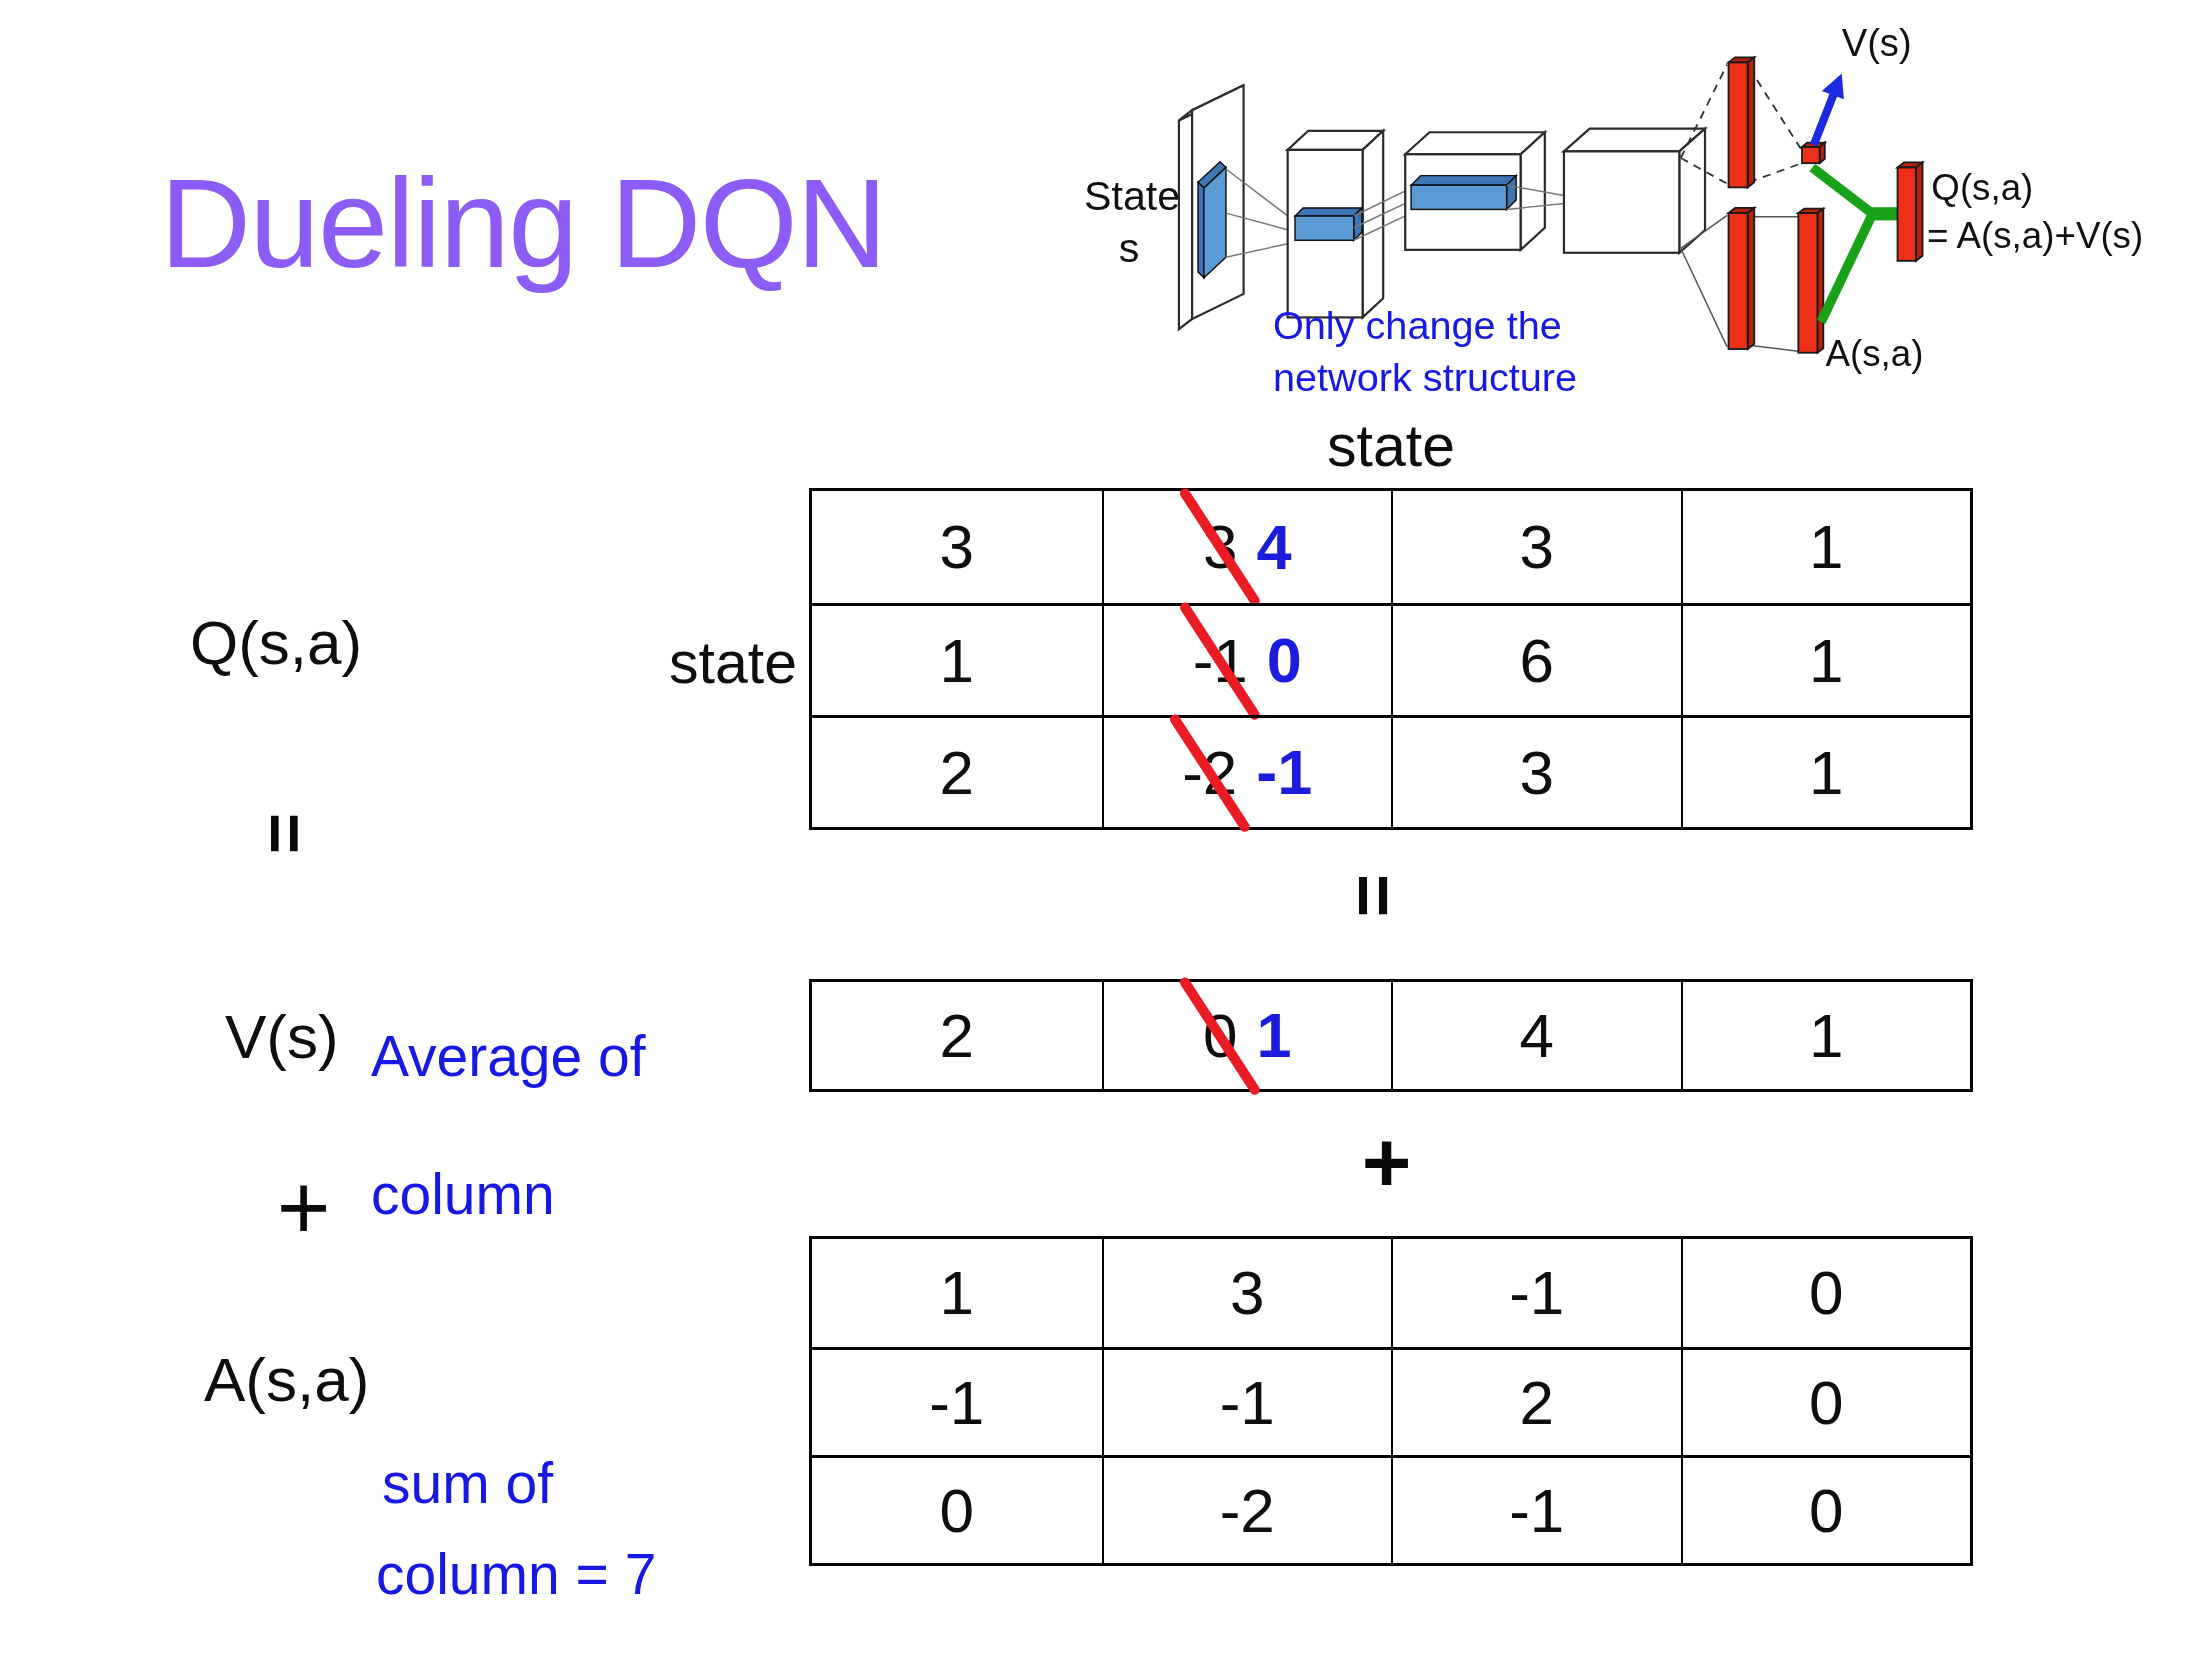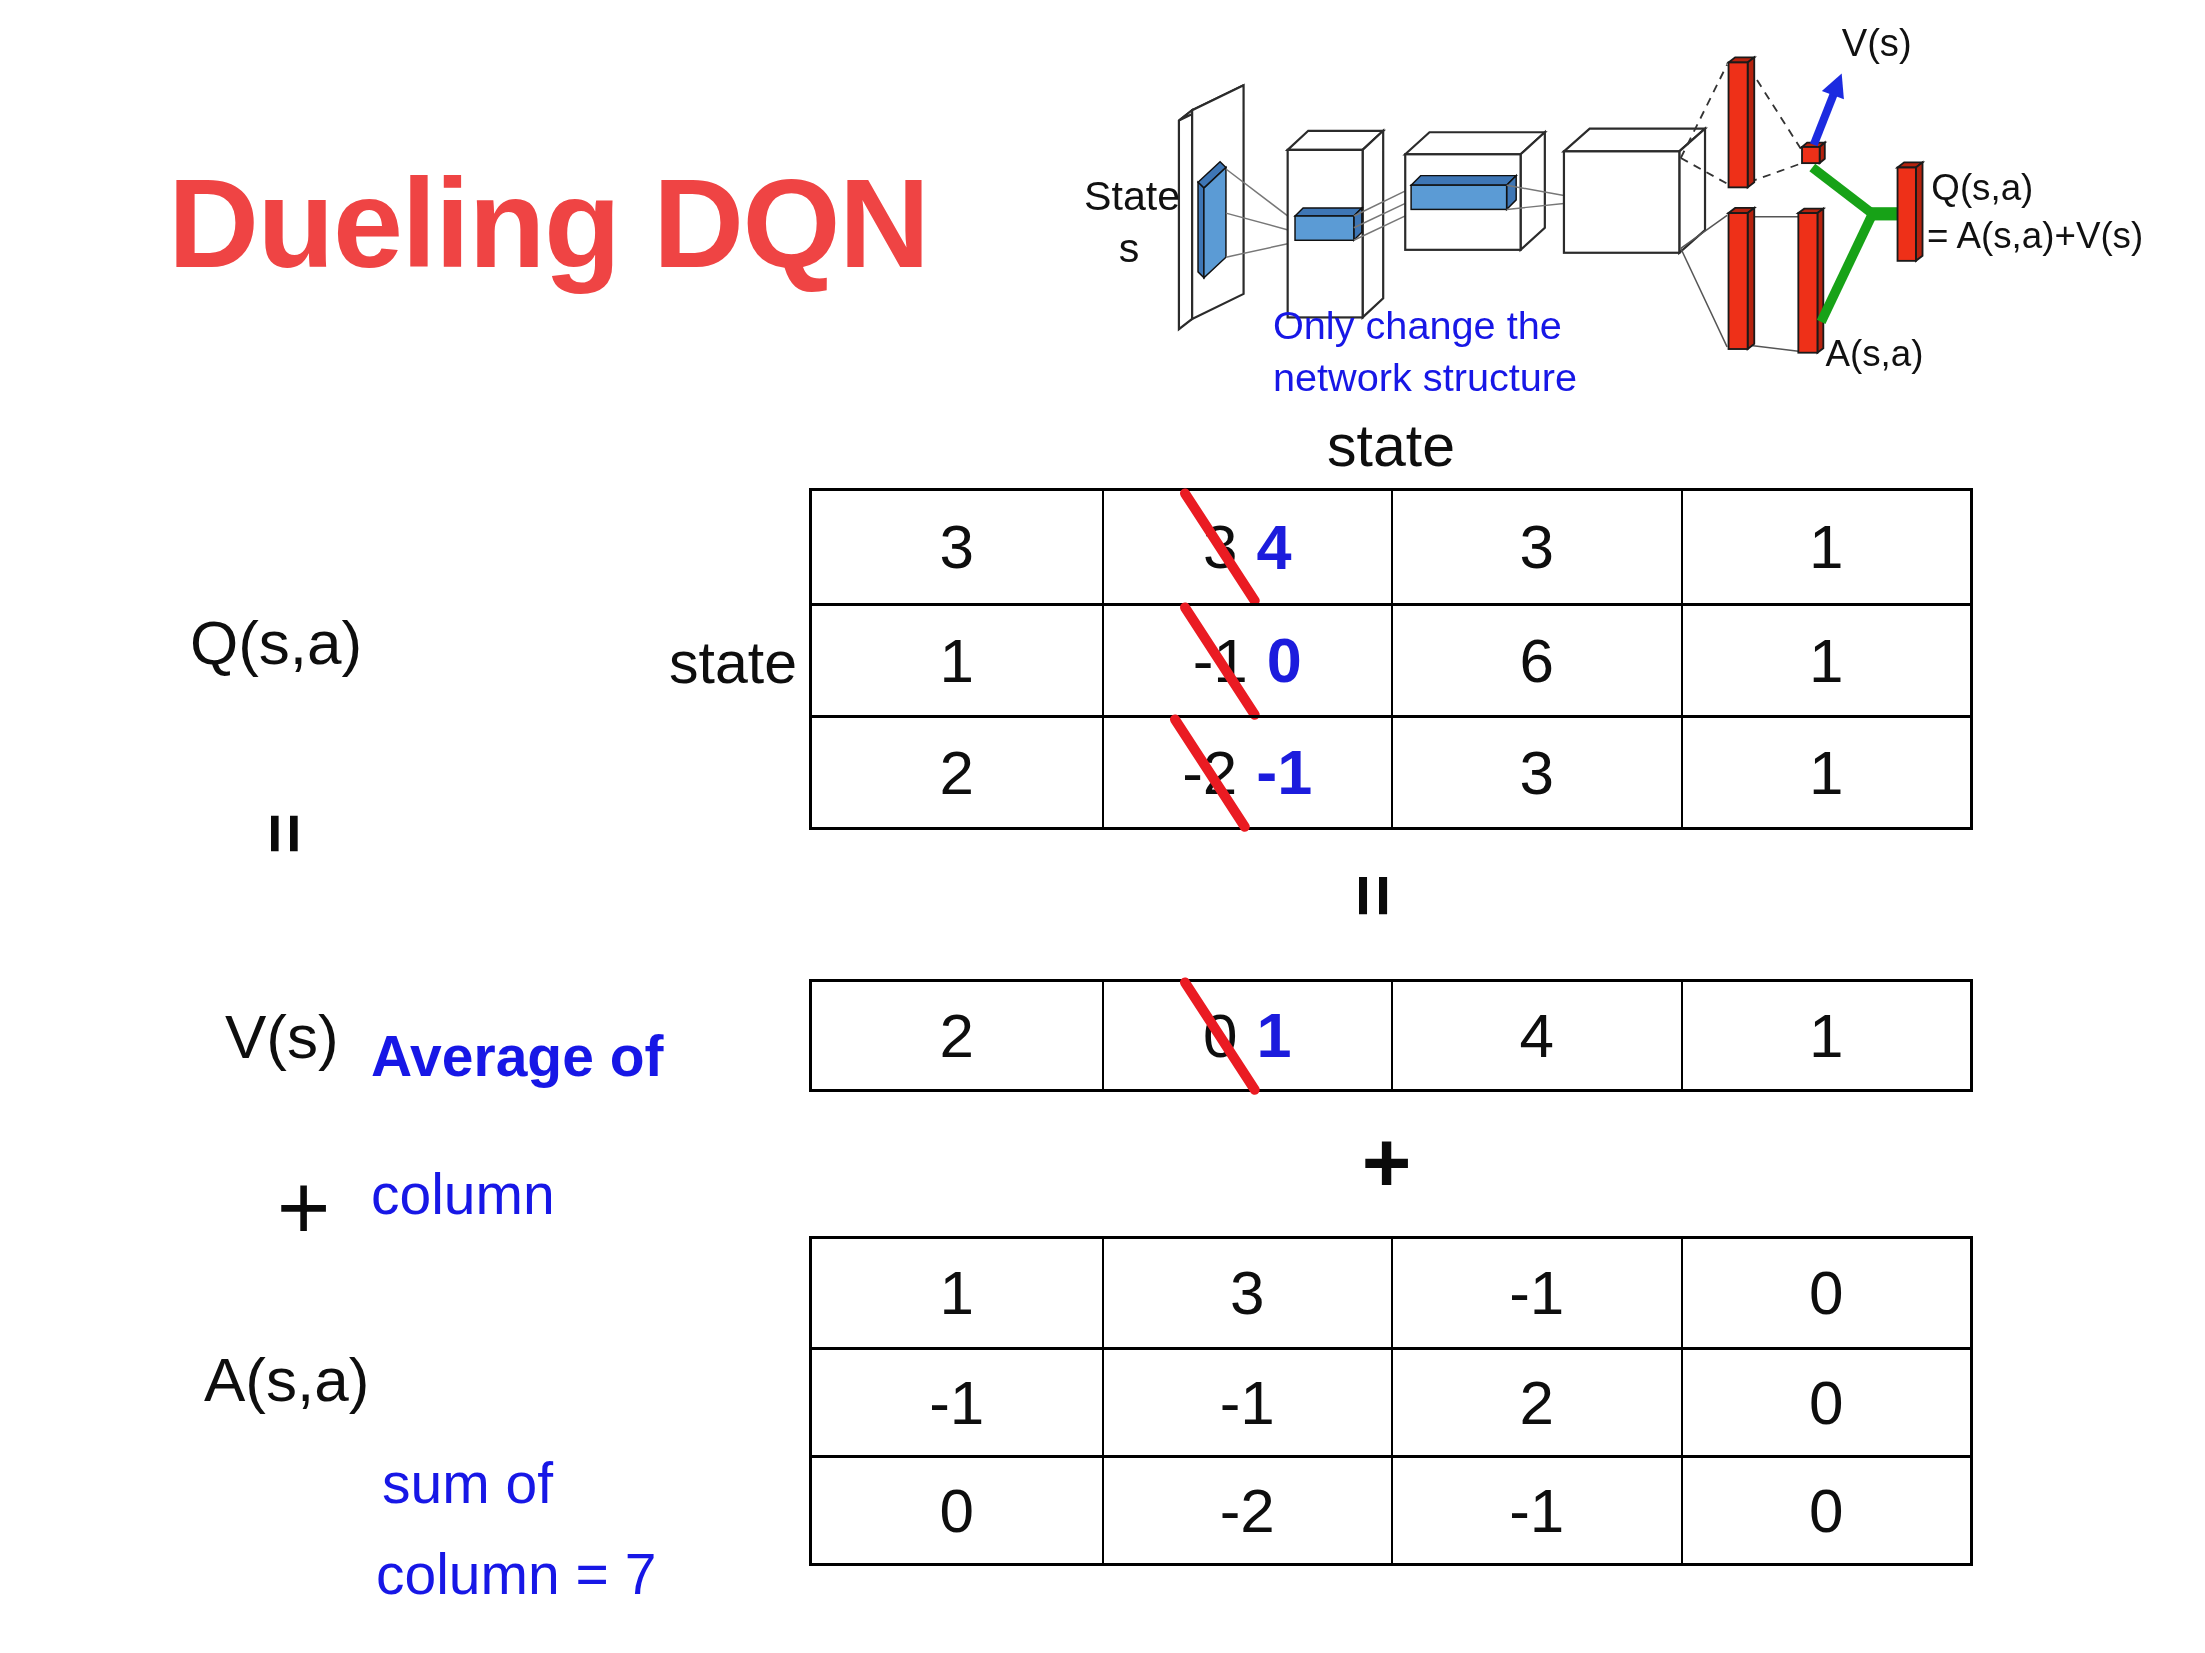--- a/index.html
+++ b/index.html
@@ -7,23 +7,23 @@
   body{
     position:relative;
     width:2205px;height:1654px;
     overflow:hidden;
     font-family:"Liberation Sans","DejaVu Sans",sans-serif;
     color:#0e0e0e;
   }
   .abs{position:absolute;}
   
   .title{
-    left:168px;top:151px;
-    font-size:126px;font-weight:700;letter-spacing:-1.5px;
-    color:#ef4444;white-space:nowrap;
+    left:160px;top:151px;
+    font-size:126px;font-weight:400;letter-spacing:-1.5px;
+    color:#8b5cf6;white-space:nowrap;
   }
   
   .lab{font-size:62px;color:#0e0e0e;white-space:nowrap;}
   .blue-note{font-size:57px;color:#1717e6;white-space:nowrap;}
   .hdr{font-size:59px;color:#0e0e0e;}
   
   .sym{
     width:103px;height:103px;
     display:flex;align-items:center;justify-content:center;
   }
@@ -196,21 +196,21 @@
 </svg>
 
 <div class="abs lab" style="left:190px;top:607px;">Q(s,a)</div>
 
 <div class="abs sym" style="left:234px;top:782px;">
   <span class="rot90 eq">=</span>
 </div>
 
 <div class="abs lab" style="left:225px;top:1001px;">V(s)</div>
 
-<div class="abs blue-note" style="left:371px;top:1023px;font-weight:bold;">Average of</div>
+<div class="abs blue-note" style="left:371px;top:1023px;">Average of</div>
 <div class="abs blue-note" style="left:371px;top:1115px;margin-top:46px;">column</div>
 
 <div class="abs sym" style="left:252px;top:1156px;">
   <span class="plus-thin">+</span>
 </div>
 
 <div class="abs lab" style="left:204px;top:1344px;">A(s,a)</div>
 
 <div class="abs blue-note" style="left:382px;top:1450px;">sum of</div>
 <div class="abs blue-note" style="left:376px;top:1541px;">column = 7</div>

